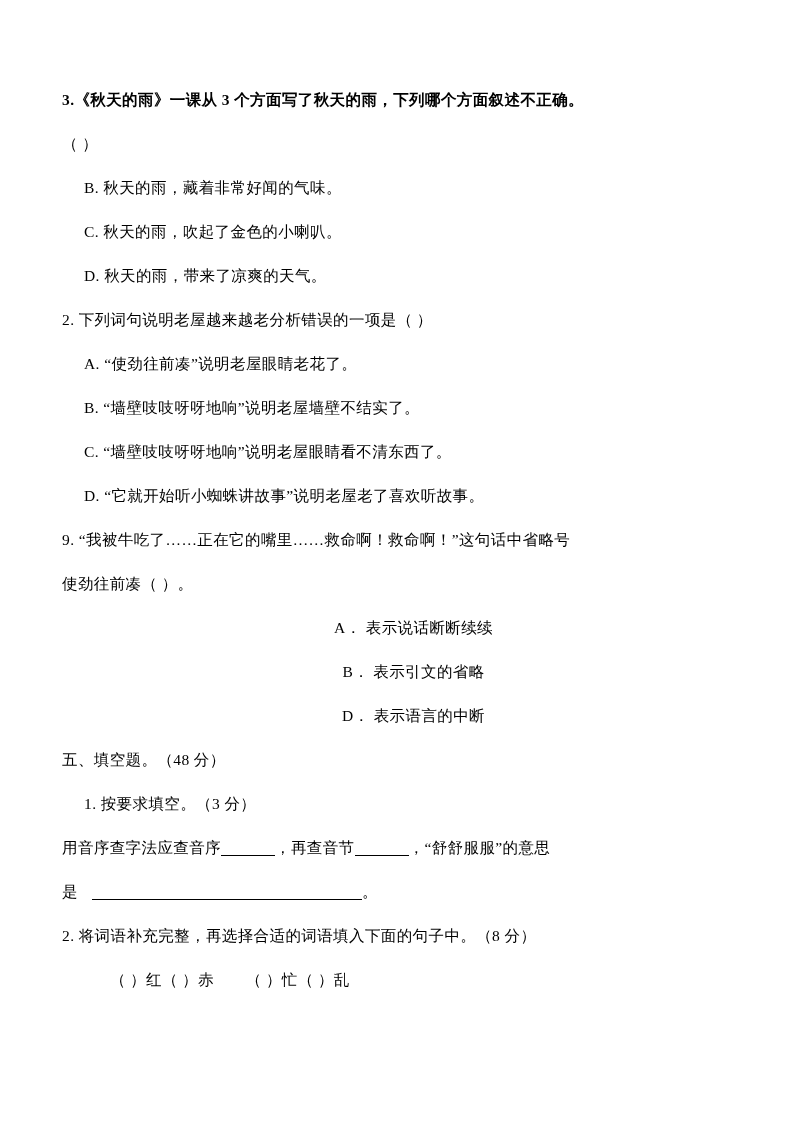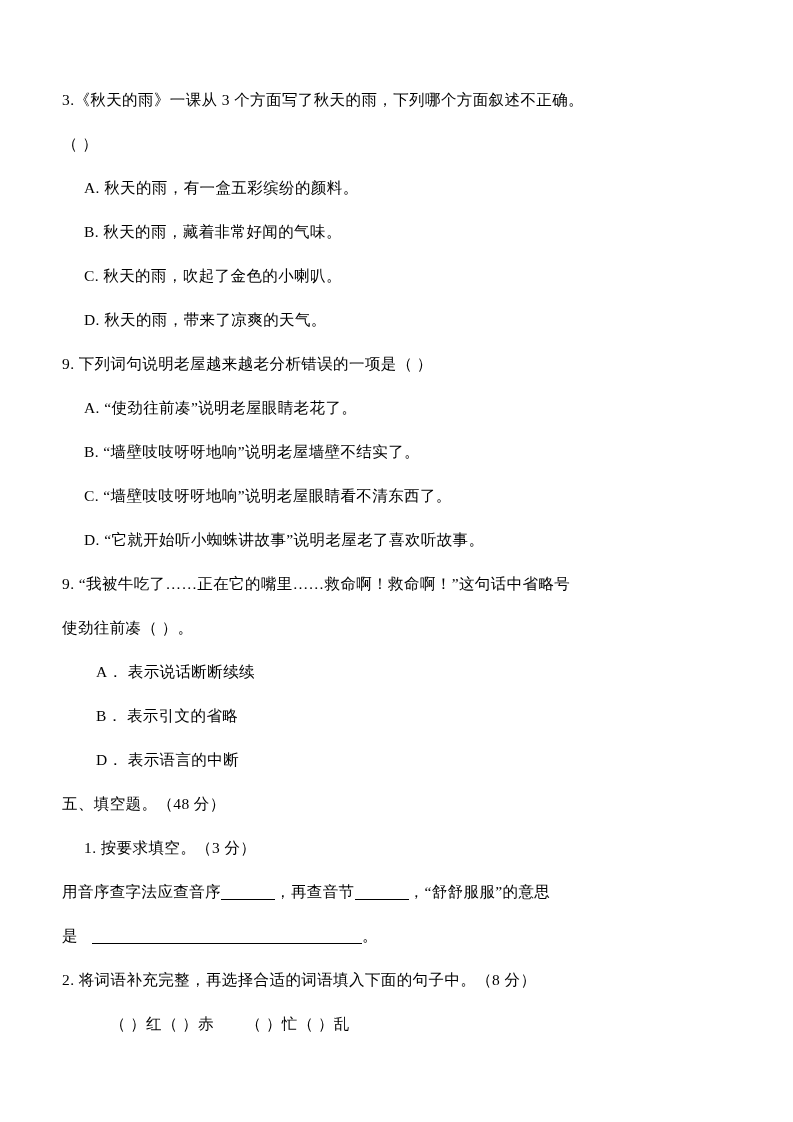--- a/index.html
+++ b/index.html
@@ -25,20 +25,21 @@
     font-size: 15.5px;
     line-height: 44px;
     white-space: nowrap;
     letter-spacing: 0.4px;
   }
   .indent-1 {
     padding-left: 22px;
   }
   .indent-2 {
     padding-left: 34px;
+    text-align: center;
   }
   .indent-3 {
     padding-left: 48px;
   }
   .blank-s {
     display: inline-block;
     width: 40px;
     border-bottom: 1px solid #000;
     vertical-align: -3px;
   }
@@ -53,35 +54,35 @@
     width: 270px;
     border-bottom: 1px solid #000;
     vertical-align: -3px;
   }
   .sp-sm {
     display: inline-block;
     width: 14px;
   }
   .q-block {
     margin: 0;
+    font-weight: bold;
   }
 </style>
 </head>
 <body>
 
 <div class="page">
 
   <div class="line q-block">3.《秋天的雨》一课从 3 个方面写了秋天的雨，下列哪个方面叙述不正确。</div>
   <div class="line">（     ）</div>
-  <div class="line indent-1">A. 秋天的雨，有一盒五彩缤纷的颜料。</div>
   <div class="line indent-1">B. 秋天的雨，藏着非常好闻的气味。</div>
   <div class="line indent-1">C. 秋天的雨，吹起了金色的小喇叭。</div>
   <div class="line indent-1">D. 秋天的雨，带来了凉爽的天气。</div>
 
-  <div class="line">9. 下列词句说明老屋越来越老分析错误的一项是（        ）</div>
+  <div class="line">2. 下列词句说明老屋越来越老分析错误的一项是（        ）</div>
   <div class="line indent-1">A. “使劲往前凑”说明老屋眼睛老花了。</div>
   <div class="line indent-1">B. “墙壁吱吱呀呀地响”说明老屋墙壁不结实了。</div>
   <div class="line indent-1">C. “墙壁吱吱呀呀地响”说明老屋眼睛看不清东西了。</div>
   <div class="line indent-1">D. “它就开始听小蜘蛛讲故事”说明老屋老了喜欢听故事。</div>
 
   <div class="line">9. “我被牛吃了……正在它的嘴里……救命啊！救命啊！”这句话中省略号</div>
   <div class="line">使劲往前凑（     ）。</div>
   <div class="line indent-2">A． 表示说话断断续续</div>
   <div class="line indent-2">B． 表示引文的省略</div>
   <div class="line indent-2">D． 表示语言的中断</div>

